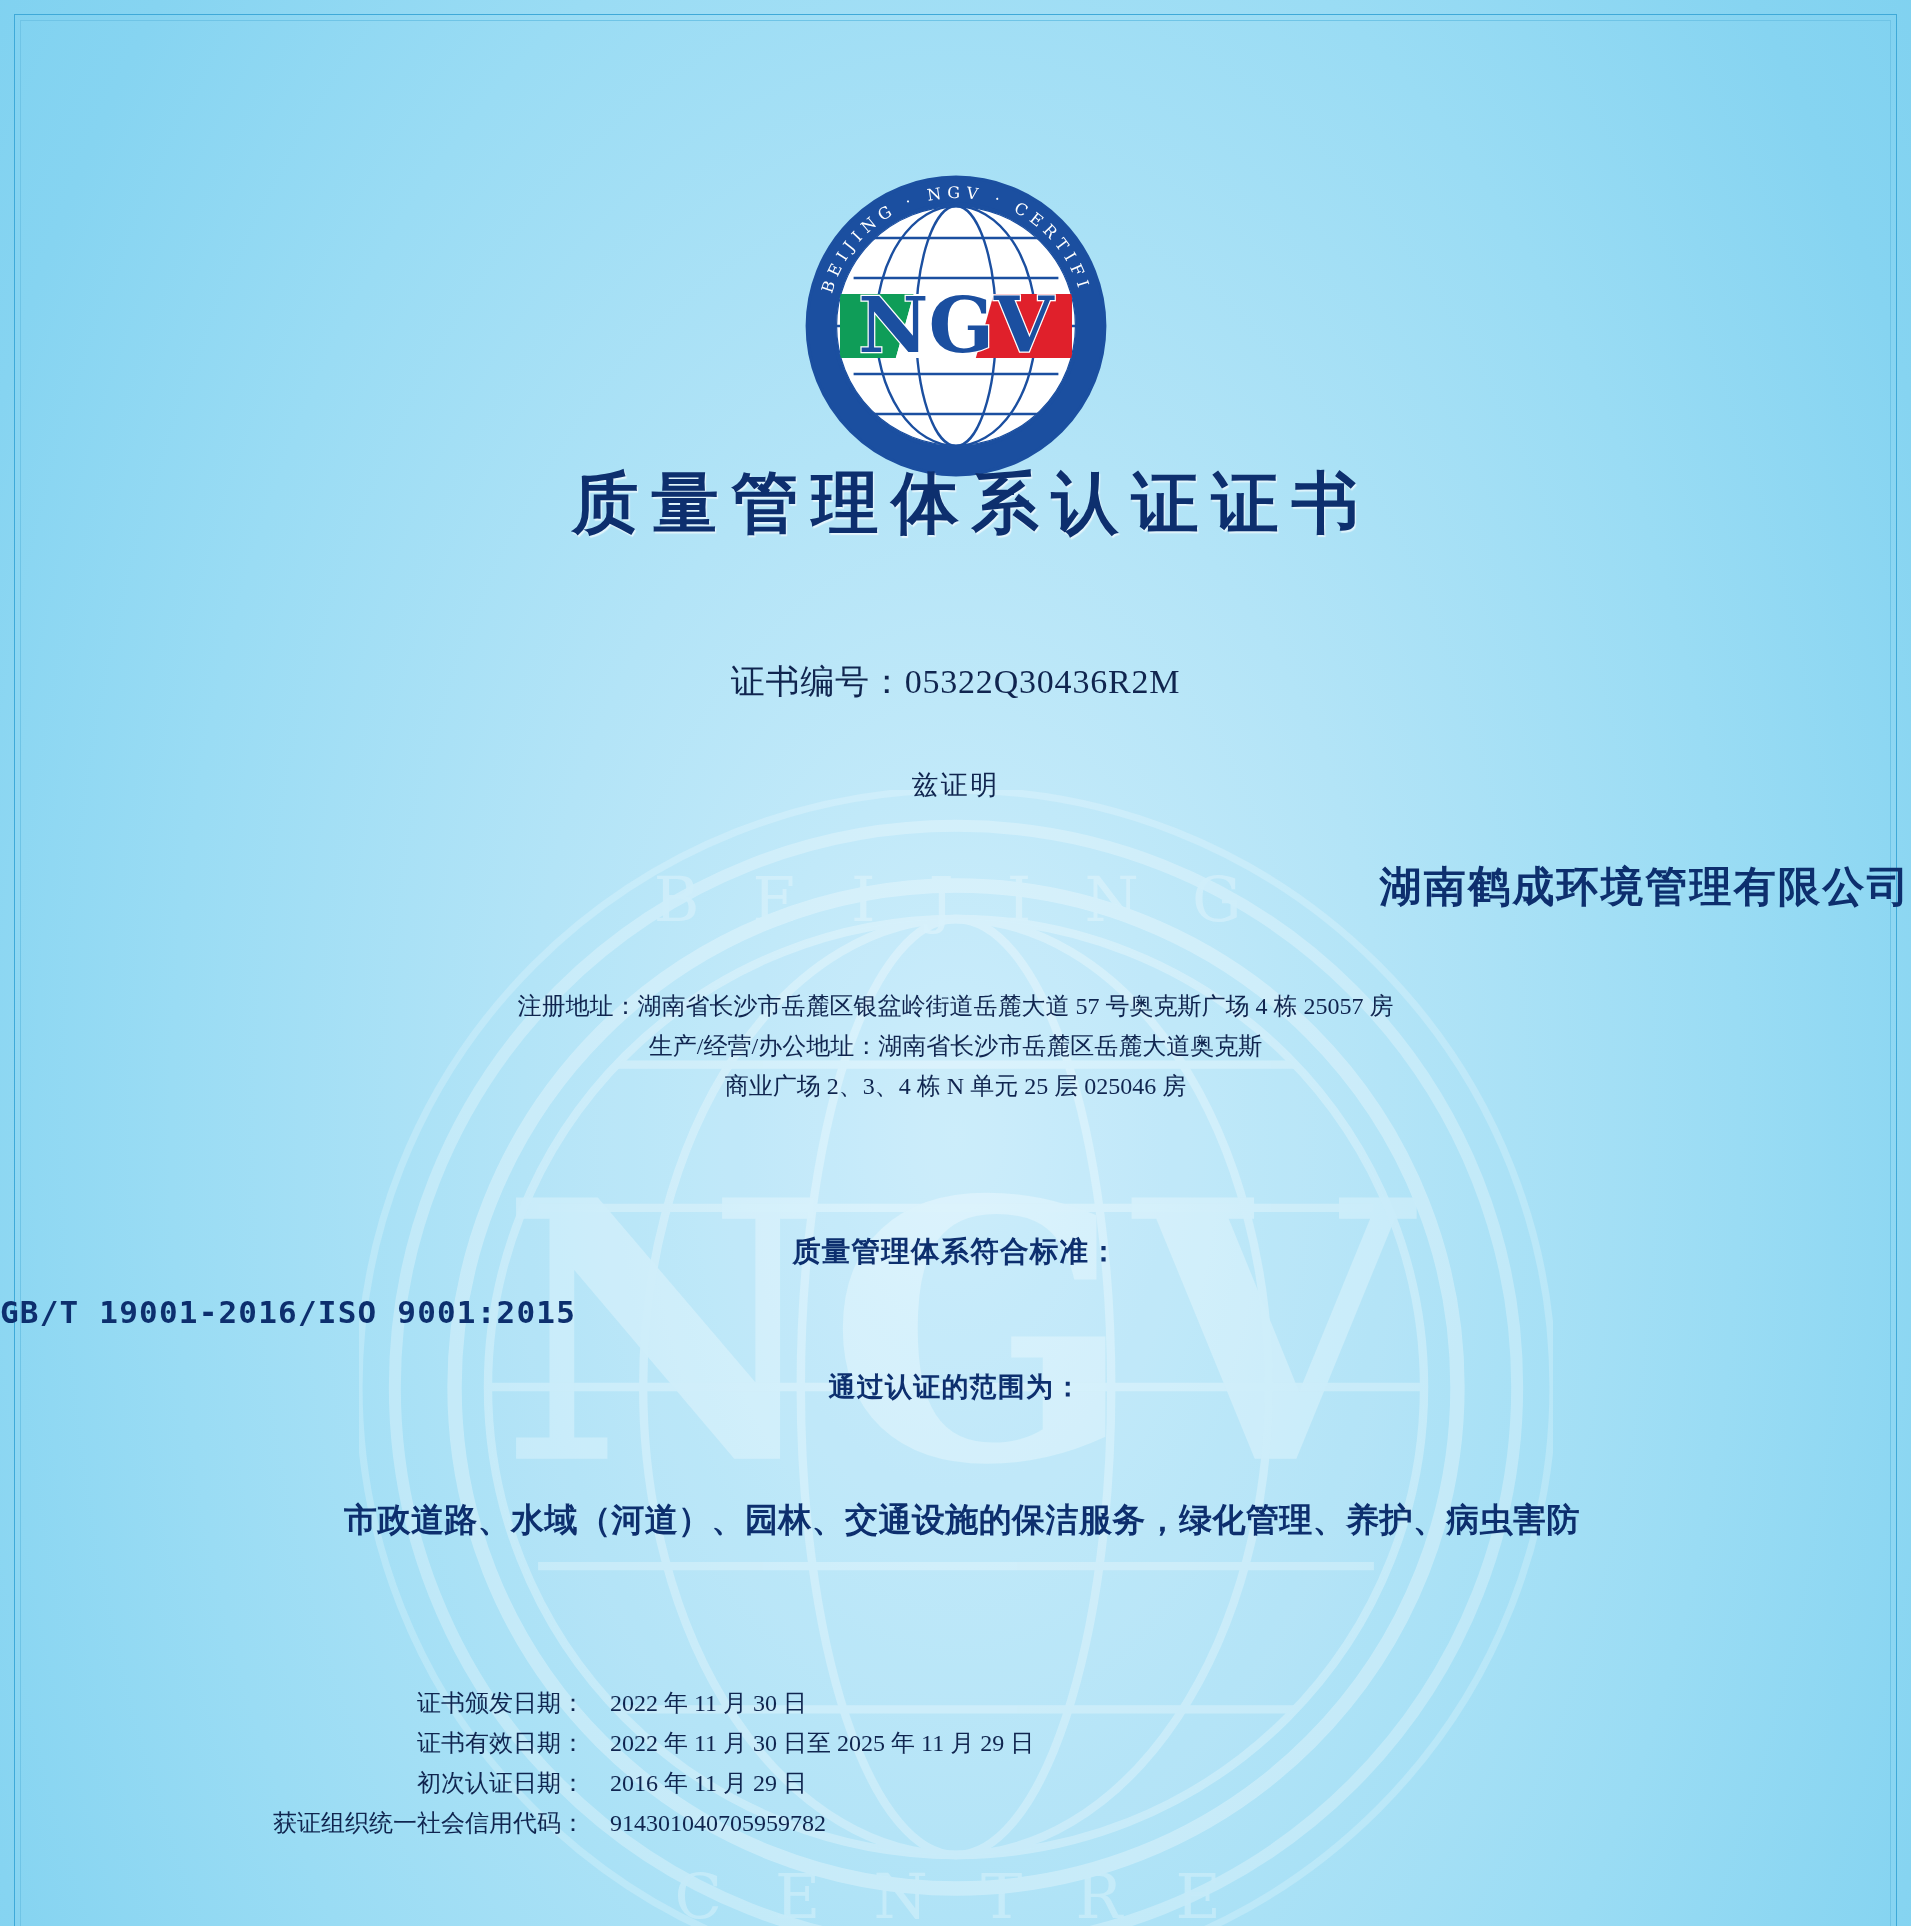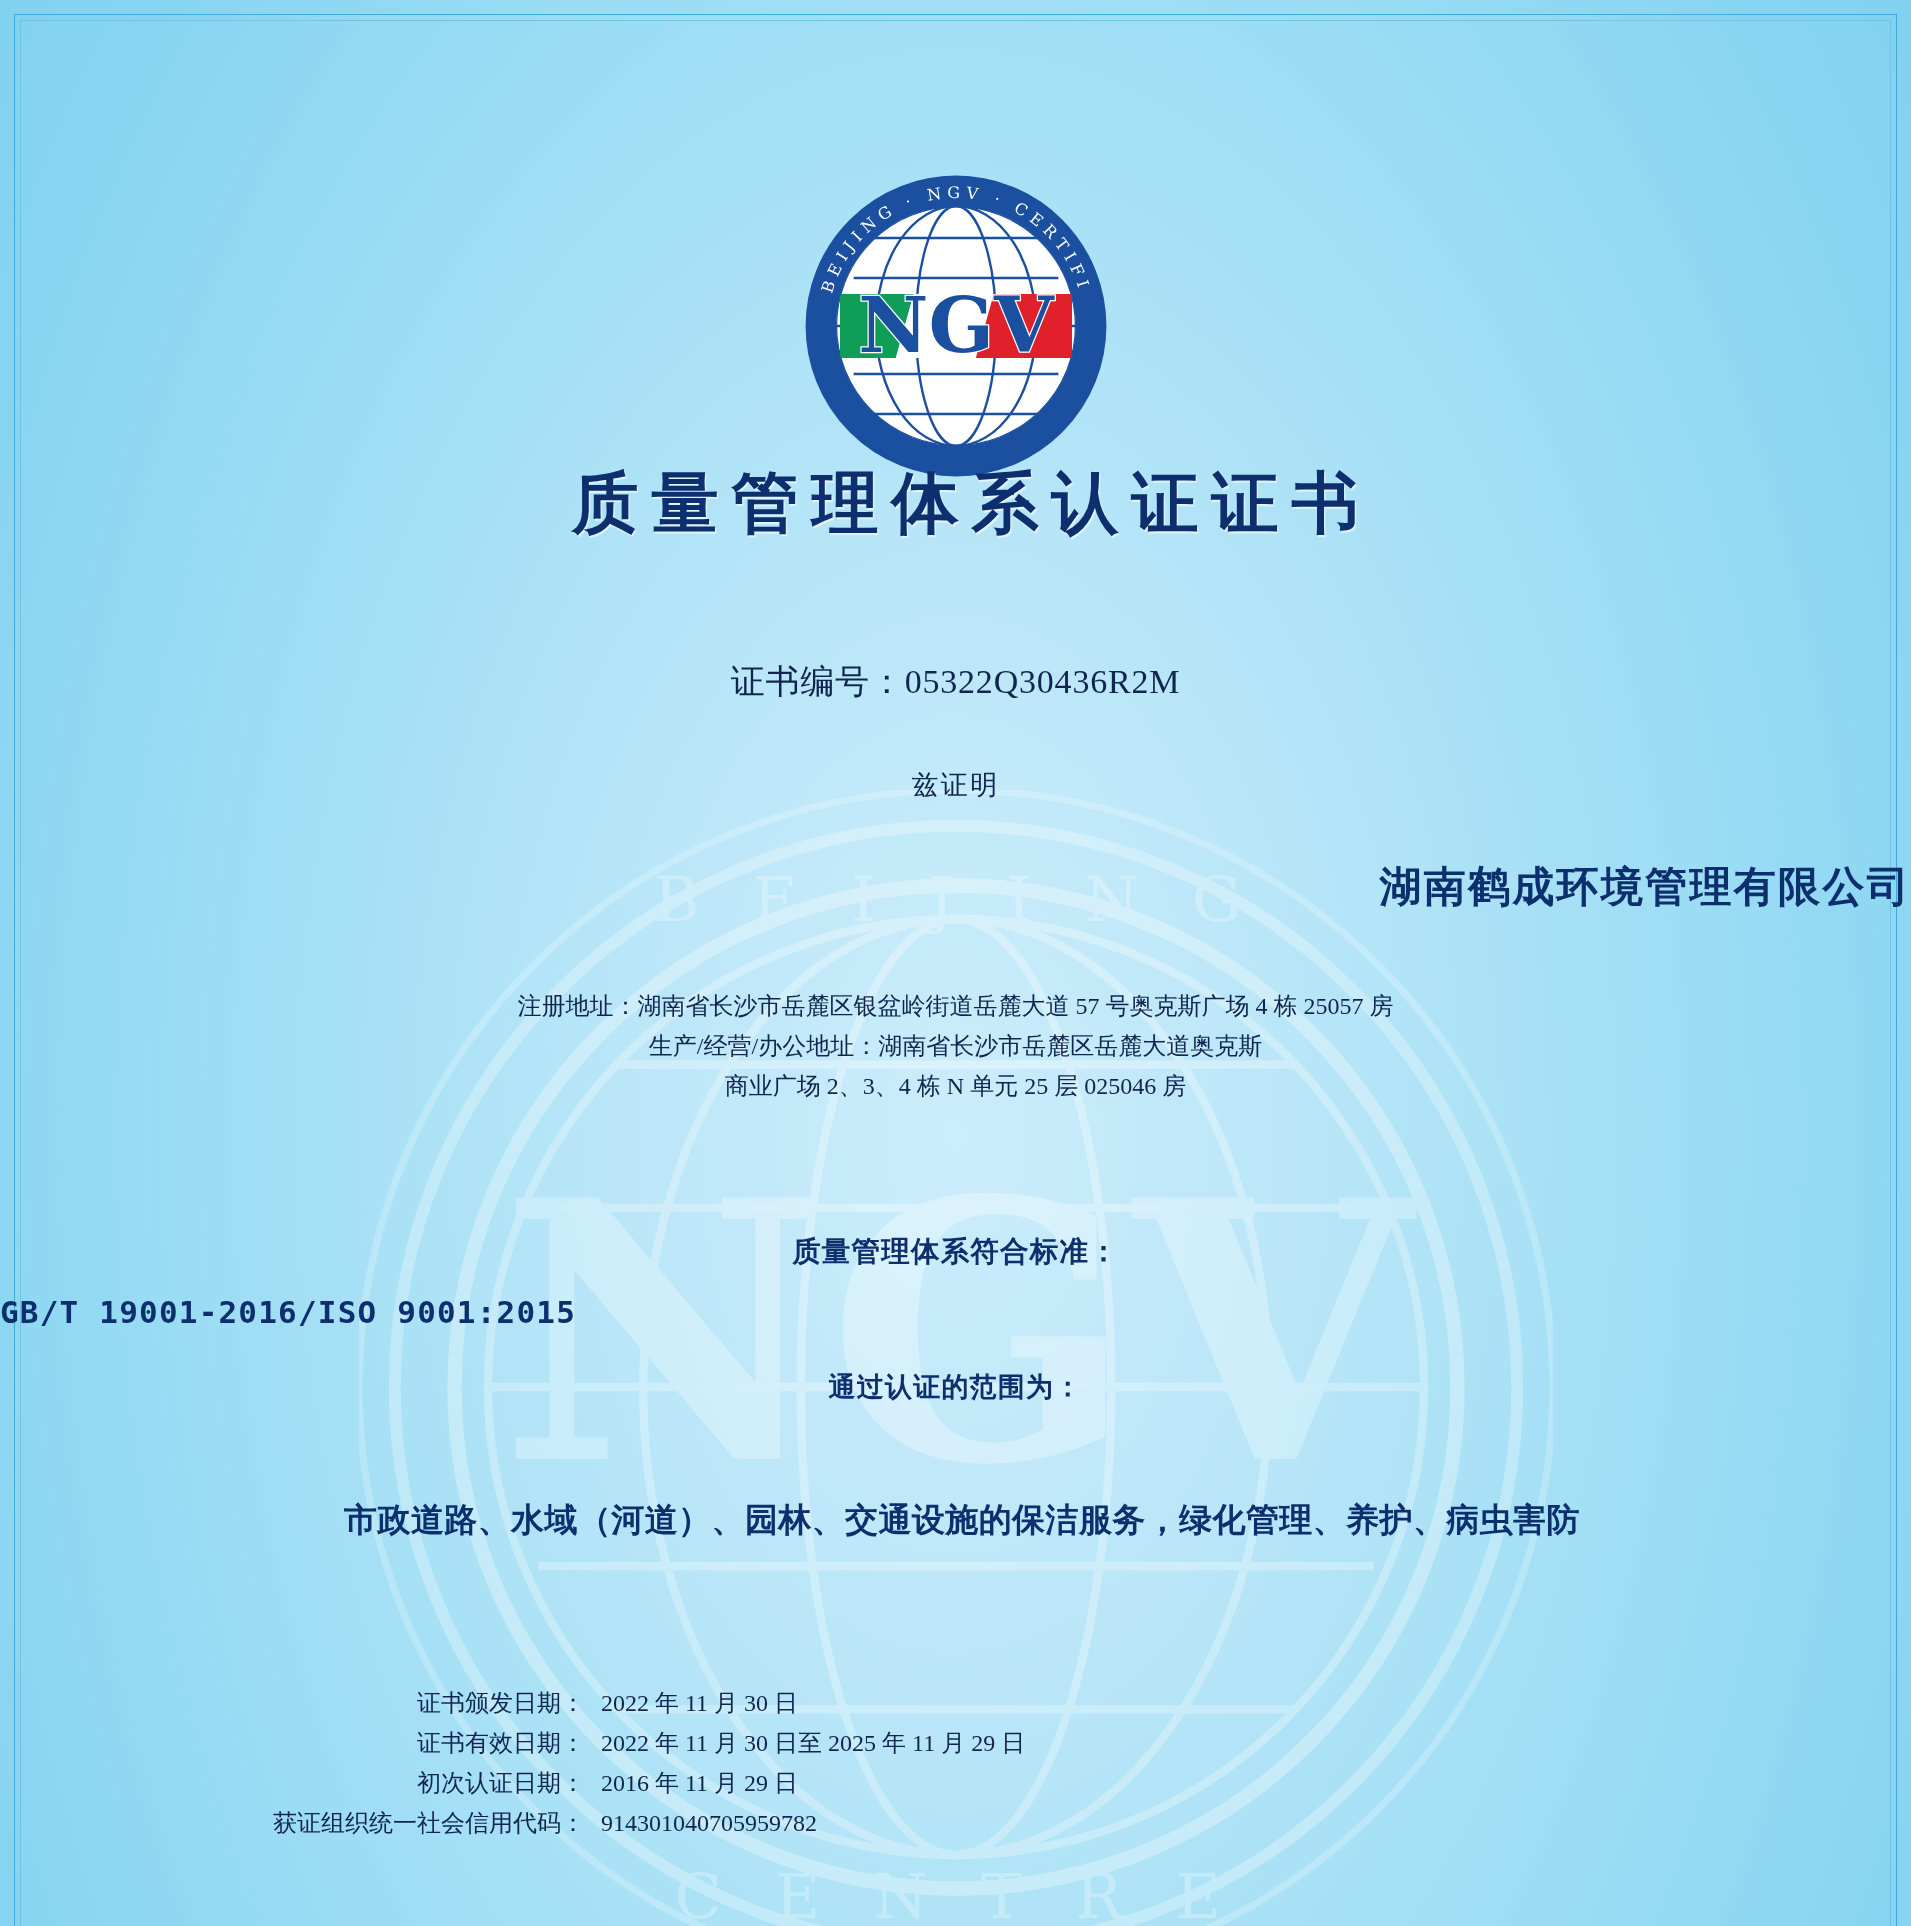--- a/index.html
+++ b/index.html
@@ -194,20 +194,21 @@
   }
   .date-label {
     width: 601px;
     text-align: right;
     padding-right: 16px;
     box-sizing: border-box;
   }
   .date-value {
     flex: 1;
     text-align: left;
+    margin-left: 9px;
   }
 </style>
 </head>
 <body>
 
 <div class="certificate">
 
   <svg class="watermark" viewBox="0 0 1000 1000">
     <defs>
       <clipPath id="wmclip">

